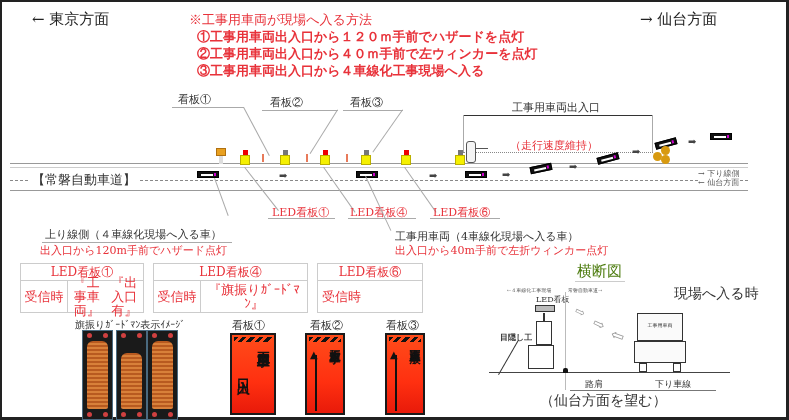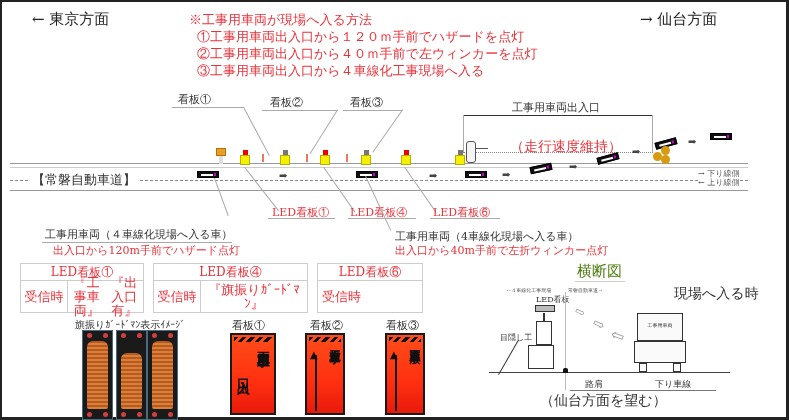--- a/index.html
+++ b/index.html
@@ -3,21 +3,21 @@
 <meta charset="utf-8">
 <style>
   * { box-sizing: border-box; margin: 0; padding: 0; }
   html, body { width: 789px; height: 420px; overflow: hidden; background: #fff; }
   body { font-family: "DejaVu Serif", "Liberation Serif", serif; position: relative; }
   .frame { position: absolute; left: 0; top: 0; width: 789px; height: 420px; border: 2px solid #222; border-right: 3px solid #222; border-bottom: 3px solid #222; background: #fff; }
   .abs { position: absolute; }
   .dir { font-size: 15px; color: #222; }
   .red { color: #e8323a; }
   .method-title { font-size: 13px; margin-left: 6px; }
-  .method-step { font-size: 13px; line-height: 17px; }
+  .method-step { font-size: 13px; line-height: 17px; font-weight: bold; }
   .lbl { font-size: 11px; color: #333; }
   .lbl-red { font-size: 11px; color: #e8323a; }
   .road-line { position: absolute; height: 1px; background: #999; }
   .dash-line { position: absolute; height: 0; border-top: 1px dashed #888; }
   .leader { position: absolute; height: 1px; background: #aaa; transform-origin: 0 0; }
   .car { position: absolute; width: 22px; height: 7px; background: #111; border: 1px solid #000; }
   .car::before { content: ""; position: absolute; left: 3px; top: 2px; width: 12px; height: 2px; background: #fff; }
   .car::after { content: ""; position: absolute; right: 2px; top: 1px; width: 2px; height: 3px; background: #c0c; }
   .arrow { position: absolute; font-size: 10px; color: #444; line-height: 10px; }
   .beacon { position: absolute; width: 10px; height: 10px; background: #f5f000; border: 1px solid #bbb000; }
@@ -58,29 +58,29 @@
 <div class="leader" style="left:262px;top:110px;width:76px;"></div>
 <div class="leader" style="left:338px;top:110px;width:52px;transform:rotate(122deg);"></div>
 <div class="leader" style="left:343px;top:110px;width:60px;"></div>
 <div class="leader" style="left:403px;top:110px;width:52px;transform:rotate(125deg);"></div>
 
 <div class="abs lbl" style="left:512px;top:100px;font-size:11px;">工事用車両出入口</div>
 <div class="abs" style="left:463px;top:115px;width:190px;height:1px;background:#333;"></div>
 <div class="abs" style="left:463px;top:115px;width:1px;height:38px;background:#aaa;"></div>
 <div class="abs" style="left:652px;top:115px;width:1px;height:38px;background:#aaa;"></div>
 <div class="abs" style="left:463px;top:152px;width:190px;border-top:1px dotted #888;"></div>
-<div class="abs lbl-red" style="left:510px;top:138px;font-size:14px;">（走行速度維持）</div>
+<div class="abs lbl-red" style="left:510px;top:138px;font-size:11px;">（走行速度維持）</div>
 
 <div class="road-line" style="left:10px;top:163px;width:738px;"></div>
 <div class="road-line" style="left:10px;top:167px;width:738px;background:#ccc;"></div>
 <div class="dash-line" style="left:10px;top:180px;width:738px;"></div>
 <div class="road-line" style="left:10px;top:190px;width:738px;"></div>
 <div class="abs" style="left:30px;top:171px;font-size:13px;background:#fff;padding:0 2px;color:#333;">【常磐自動車道】</div>
 <div class="abs" style="left:698px;top:170px;font-size:8px;line-height:8px;color:#555;background:#fff;">→ 下り線側</div>
-<div class="abs" style="left:698px;top:179px;font-size:8px;line-height:8px;color:#555;background:#fff;">← 上り線側</div>
+<div class="abs" style="left:698px;top:179px;font-size:8px;line-height:8px;color:#555;background:#fff;">← 仙台方面</div>
 
 <div class="abs" style="left:216px;top:148px;width:10px;height:8px;background:#e8a020;border:1px solid #b07010;"></div>
 <div class="abs" style="left:219px;top:156px;width:4px;height:8px;background:#ddd;"></div>
 
 <div class="beacon" style="left:240px;top:155px;">
     <div class="top" style="background:#e00;"></div>
   </div>
 <div class="post" style="left:262px;top:154px;"></div>
 <div class="beacon" style="left:280px;top:155px;">
     <div class="top" style="background:#777;"></div>
@@ -126,23 +126,23 @@
 <div class="leader" style="left:245px;top:167px;width:55px;transform:rotate(52deg);"></div>
 <div class="abs lbl-red" style="left:272px;top:205px;">LED看板①</div>
 <div class="leader" style="left:268px;top:218px;width:67px;"></div>
 <div class="leader" style="left:324px;top:167px;width:55px;transform:rotate(55deg);"></div>
 <div class="abs lbl-red" style="left:350px;top:205px;">LED看板④</div>
 <div class="leader" style="left:348px;top:218px;width:68px;"></div>
 <div class="leader" style="left:405px;top:167px;width:55px;transform:rotate(55deg);"></div>
 <div class="abs lbl-red" style="left:433px;top:205px;">LED看板⑥</div>
 <div class="leader" style="left:430px;top:218px;width:70px;"></div>
 
-<div class="abs lbl" style="left:45px;top:227px;">工事用車両（４車線化現場へ入る車）</div>
+<div class="abs lbl" style="left:45px;top:227px;">上り線側（４車線化現場へ入る車）</div>
 <div class="leader" style="left:42px;top:242px;width:190px;"></div>
-<div class="abs lbl-red" style="left:53px;top:243px;text-align:center;">出入口から120m手前でハザード点灯</div>
+<div class="abs lbl-red" style="left:40px;top:243px;text-align:center;">出入口から120m手前でハザード点灯</div>
 
 <div class="leader" style="left:366px;top:176px;width:60px;transform:rotate(65deg);"></div>
 <div class="abs lbl" style="left:395px;top:229px;">工事用車両（4車線化現場へ入る車）</div>
 <div class="abs lbl-red" style="left:395px;top:243px;">出入口から40m手前で左折ウィンカー点灯</div>
 
 <div class="table" style="left:20px;top:263px;width:124px;height:50px;">
   <div class="head">LED看板①</div>
   <div class="row">
     <div class="cell" style="width:46px;">受信時</div>
     <div class="cell" style="flex:1;flex-direction:row;">
@@ -212,21 +212,21 @@
 <div class="abs" style="left:577px;top:262px;font-size:15px;color:#4d7c0f;">横断図</div>
 <div class="abs" style="left:575px;top:281px;width:50px;height:1px;background:#ccc;"></div>
 <div class="abs" style="left:674px;top:285px;font-size:14px;color:#333;">現場へ入る時</div>
 <div class="abs" style="left:507px;top:287px;font-size:5px;color:#555;">←４車線化工事現場</div>
 <div class="abs" style="left:568px;top:287px;font-size:5px;color:#555;">常磐自動車道→</div>
 <div class="abs" style="left:536px;top:294px;font-size:8px;color:#333;">LED看板</div>
 <div class="abs" style="left:535px;top:305px;width:20px;height:7px;border:1px solid #333;background:#bbb;"></div>
 <div class="abs" style="left:543px;top:313px;width:2px;height:8px;background:#333;"></div>
 <div class="abs" style="left:536px;top:321px;width:16px;height:24px;border:1px solid #333;"></div>
 <div class="abs" style="left:528px;top:345px;width:26px;height:24px;border:1px solid #333;"></div>
-<div class="abs" style="left:500px;top:332px;font-size:8px;color:#333;">目隠し工</div>
+<div class="abs" style="left:500px;top:332px;font-size:8px;color:#333;font-weight:bold;">目隠し工</div>
 <div class="abs" style="left:518px;top:340px;width:1px;height:40px;background:#333;transform:rotate(30deg);transform-origin:top;"></div>
 <div class="abs" style="left:565px;top:292px;width:1px;height:98px;background:#bbb;"></div>
 <div class="abs" style="left:489px;top:372px;width:241px;height:1px;background:#444;"></div>
 <div class="abs" style="left:563px;top:368px;width:5px;height:5px;background:#111;border-radius:2px 2px 0 0;"></div>
 
 <div class="truck" style="left:637px;top:313px;width:46px;height:28px;">
   <div class="abs" style="left:0;right:0;top:8px;text-align:center;font-size:5px;color:#333;">工事用車両</div>
 </div>
 <div class="truck" style="left:634px;top:341px;width:52px;height:22px;"></div>
 <div class="abs" style="left:639px;top:363px;width:8px;height:9px;border:1px solid #333;"></div>

